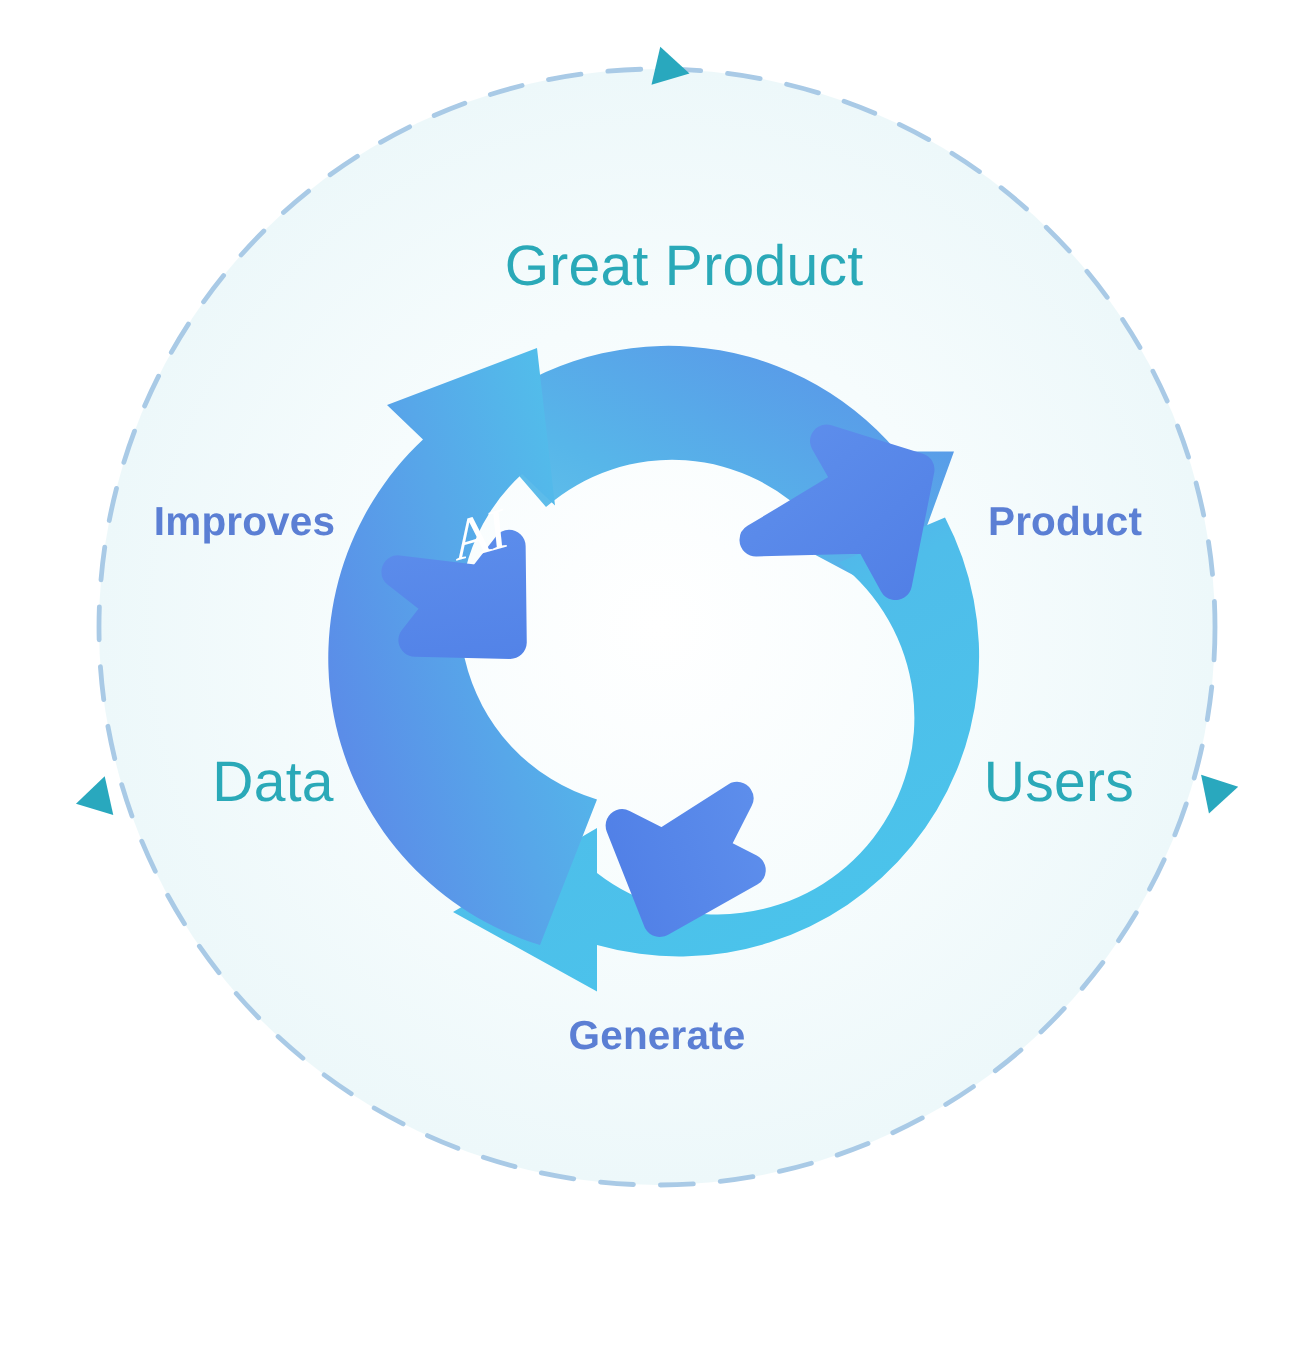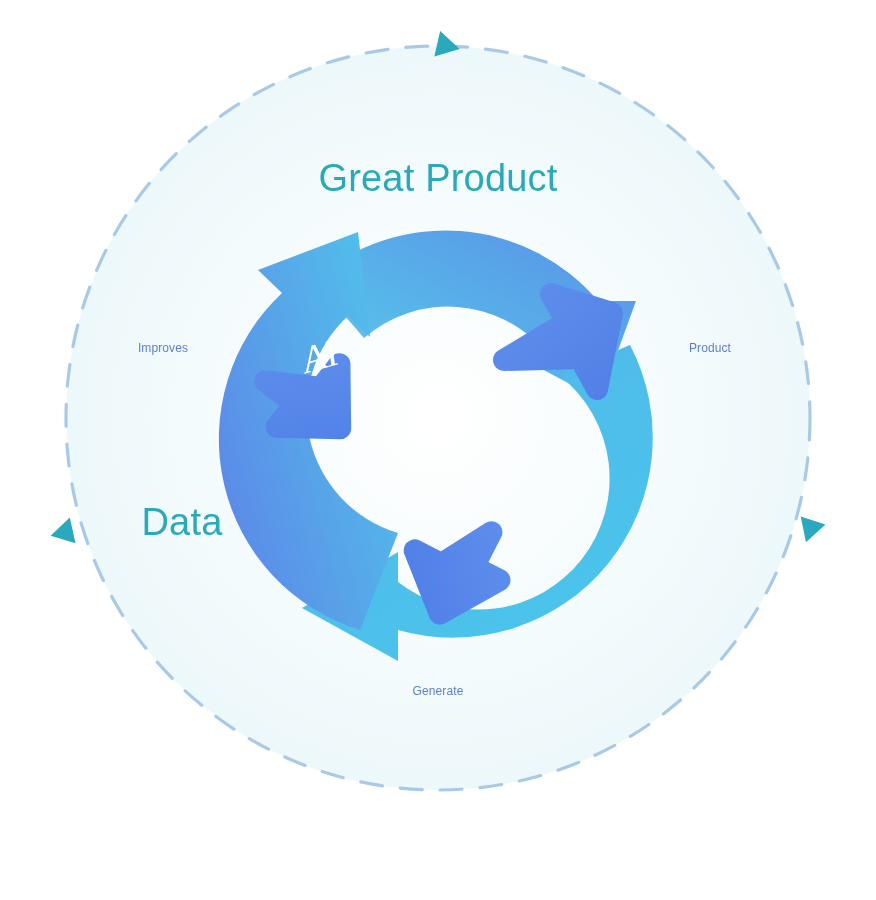--- a/index.html
+++ b/index.html
@@ -34,26 +34,26 @@
     line-height: 1;
     user-select: none;
   }
   .lbl-major {
     font-size: 38px;
     font-weight: 400;
     color: #2AA9B8;
     letter-spacing: 0.2px;
   }
   .lbl-minor {
-    font-size: 12px;
-    font-weight: 400;
+    font-size: 27px;
+    font-weight: 700;
     color: #5B7FD4;
     letter-spacing: 0.1px;
   }
-  #label-great-product { left: 438px; top: 178px; transform: translate(-50%, -50%); }
+  #label-great-product { left: 456px; top: 178px; transform: translate(-50%, -50%); }
   #label-data          { left: 182px; top: 522px; transform: translate(-50%, -50%); }
   #label-users         { left: 706px; top: 522px; transform: translate(-50%, -50%); }
   #label-improves      { left: 163px; top: 348px; transform: translate(-50%, -50%); }
   #label-attracts      { left: 710px; top: 348px; transform: translate(-50%, -50%); }
   #label-generate      { left: 438px; top: 691px; transform: translate(-50%, -50%); text-align: center; }
 </style>
 </head>
 <body>
 
 <div id="stage">
@@ -155,20 +155,21 @@
       <g>
         <path fill="url(#headGradLeft)" stroke="url(#headGradLeft)" stroke-width="22" stroke-linejoin="round" d="M 349 382 L 312 382 L 312 353 L 261 391 L 301 441 L 301 411 Z" transform="rotate(-142 307 396)"></path>
       </g>
 
       <text id="ai-text" x="321" y="360" transform="rotate(-16 321 360)" fill="#FFFFFF" font-family="Liberation Serif, serif" font-size="38" font-style="italic" font-weight="400" text-anchor="middle" dominant-baseline="middle">AI</text>
     </g>
   </svg>
 
   <div class="lbl lbl-major" id="label-great-product">Great Product</div>
 
+  <div class="lbl lbl-major" id="label-users">Users</div>
 
   <div class="lbl lbl-major" id="label-data">Data</div>
 
   <div class="lbl lbl-minor" id="label-attracts">Product</div>
 
   <div class="lbl lbl-minor" id="label-generate">Generate</div>
 
   <div class="lbl lbl-minor" id="label-improves">Improves</div>
 
 </div>

